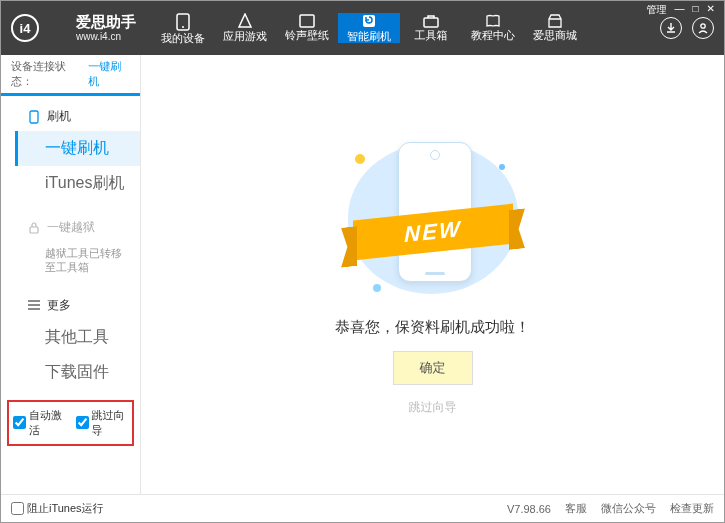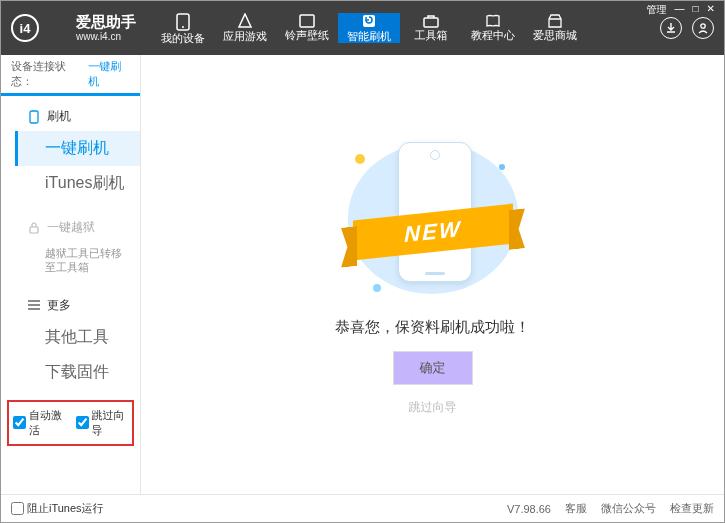--- a/index.html
+++ b/index.html
@@ -45,21 +45,21 @@
 .phone::after { content: ""; position: absolute; bottom: 6px; left: 50%; transform: translateX(-50%); width: 20px; height: 3px; border-radius: 2px; background: #c4e0f5; }
 .ribbon { position: absolute; top: 78px; left: 10px; width: 160px; height: 40px; background: #ffb300; transform: skewY(-6deg); display: flex; align-items: center; justify-content: center; color: #fff; font-weight: 900; font-size: 22px; letter-spacing: 2px; font-style: italic; }
 .ribbon::before, .ribbon::after { content: ""; position: absolute; top: 6px; width: 16px; height: 40px; background: #e89b00; }
 .ribbon::before { left: -12px; clip-path: polygon(0 0,100% 0,100% 100%,0 100%,40% 50%); }
 .ribbon::after { right: -12px; clip-path: polygon(0 0,100% 0,60% 50%,100% 100%,0 100%); }
 .dot { position: absolute; border-radius: 50%; }
 .d1 { width: 10px; height: 10px; background: #ffce3d; top: 20px; left: 12px; }
 .d2 { width: 6px; height: 6px; background: #6fc3ff; top: 30px; right: 18px; }
 .d3 { width: 8px; height: 8px; background: #8fd6ff; bottom: 12px; left: 30px; }
 .msg { font-size: 15px; color: #333; }
-.ok-btn { border: 1px solid #ddd; background: #c4b5fd; padding: 7px 26px; font-size: 13px; color: #555; cursor: pointer; }
+.ok-btn { border: 1px solid #ddd; background: #fef9c3; padding: 7px 26px; font-size: 13px; color: #555; cursor: pointer; }
 .log-link { color: #bbb; font-size: 12px; cursor: pointer; }
 
 .footer { height: 28px; border-top: 1px solid #e5e5e5; display: flex; align-items: center; padding: 0 10px; font-size: 11px; color: #666; gap: 14px; }
 .footer .spacer { flex: 1; }
 .footer .fitem { cursor: pointer; }
 </style>
 </head>
 <body>
 
 <div class="app">

